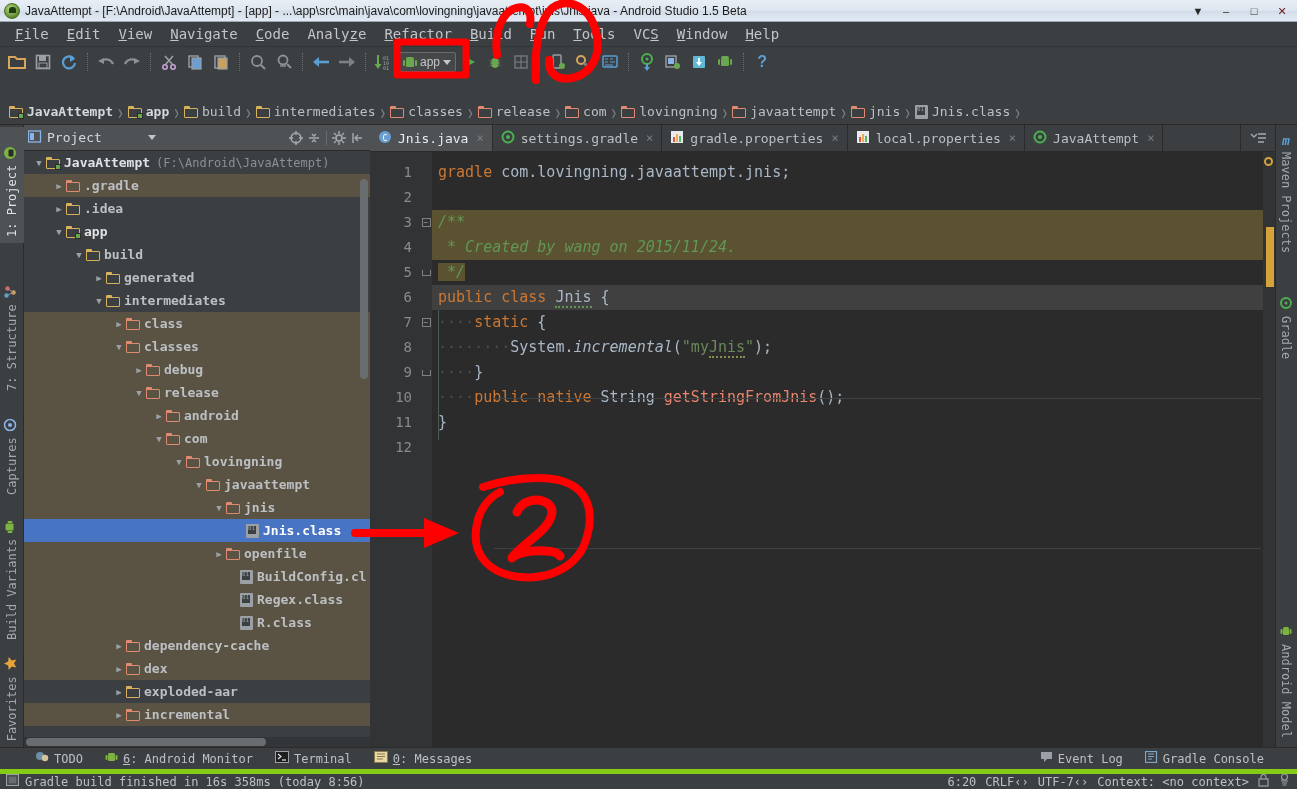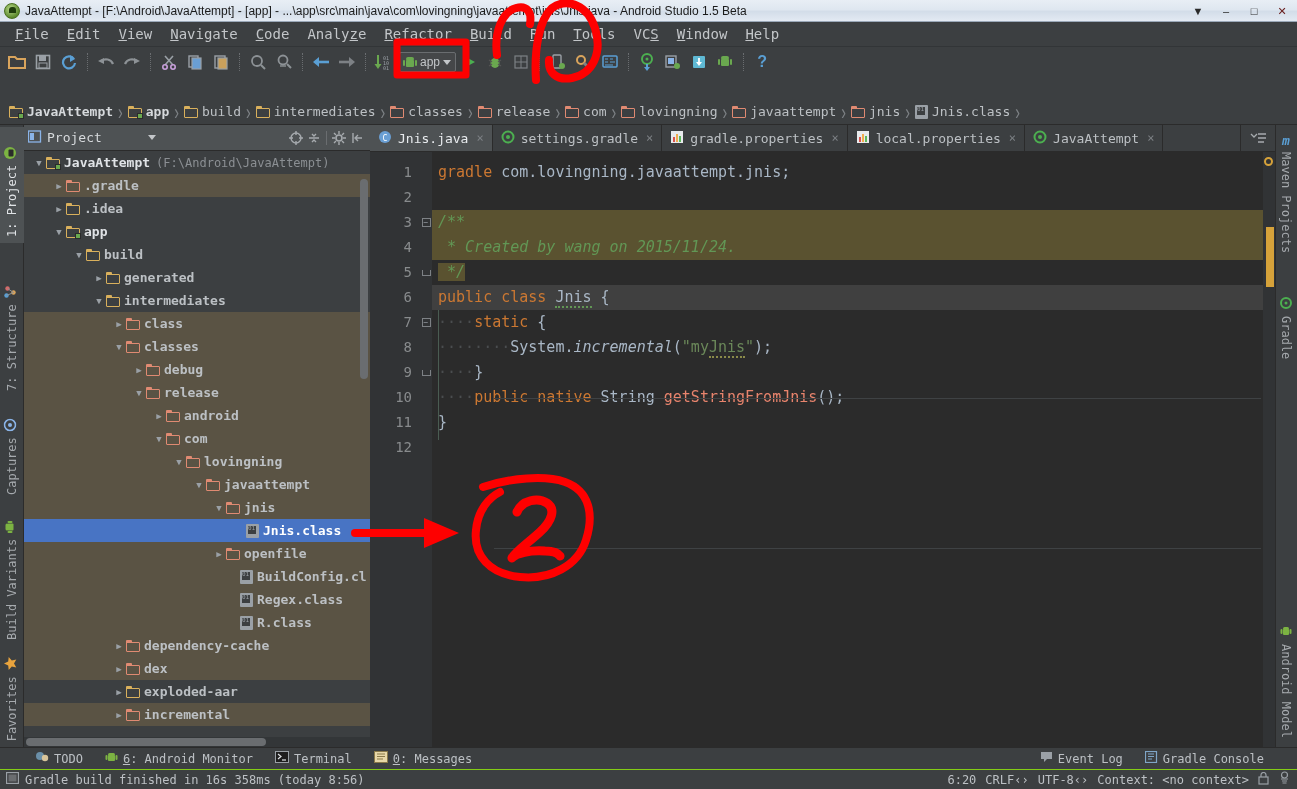--- a/index.html
+++ b/index.html
@@ -267,21 +267,21 @@
   .tw {
     display: flex; align-items: center; gap: 5px; padding: 0 11px;
     font-family: "DejaVu Sans Mono", monospace; font-size: 12px; color: #bcc0c4;
     white-space: nowrap;
   }
   .tw u { text-decoration: underline; }
   .tw-spacer { flex: 1; }
   .statusbar {
     position: absolute; left: 0; top: 769px; width: 1297px; height: 20px;
     background: #3c3f41; display: flex; align-items: center;
-    border-top: 1px solid #84cc16;
+    border-top: 5px solid #84cc16;
   }
   .status-left {
     display: flex; align-items: center; gap: 6px; padding-left: 6px;
     font-family: "DejaVu Sans Mono", monospace; font-size: 12px; color: #bcc0c4;
   }
   .status-right {
     position: absolute; right: 6px; display: flex; align-items: center; gap: 9px;
     font-family: "DejaVu Sans Mono", monospace; font-size: 12px; color: #bcc0c4;
     white-space: nowrap;
   }
@@ -1132,21 +1132,21 @@
         <svg width="13" height="12">
             <rect x="0.5" y="0.5" width="12" height="11" fill="none" stroke="#9aa0a6" stroke-width="1.3"></rect>
             <rect x="2.5" y="2.5" width="8" height="7" fill="#6a6d70"></rect>
           </svg>
       </span>
       <span>Gradle build finished in 16s 358ms (today 8:56)</span>
     </div>
     <div class="status-right">
       <span>6:20</span>
       <span>CRLF‹›</span>
-      <span>UTF-8‹›</span>
+      <span>UTF-7‹›</span>
       <span>Context: &lt;no context&gt;</span>
       <span>
         <svg width="11" height="13">
             <rect x="1" y="5" width="9" height="7" fill="none" stroke="#9aa0a6" stroke-width="1.2"></rect>
             <path d="M3 5V3a2.5 2.5 0 015 0v2" fill="none" stroke="#9aa0a6" stroke-width="1.2"></path>
           </svg>
       </span>
       <span>
         <svg width="13" height="14">
             <circle cx="6.5" cy="4" r="3" fill="none" stroke="#9aa0a6" stroke-width="1.2"></circle>

